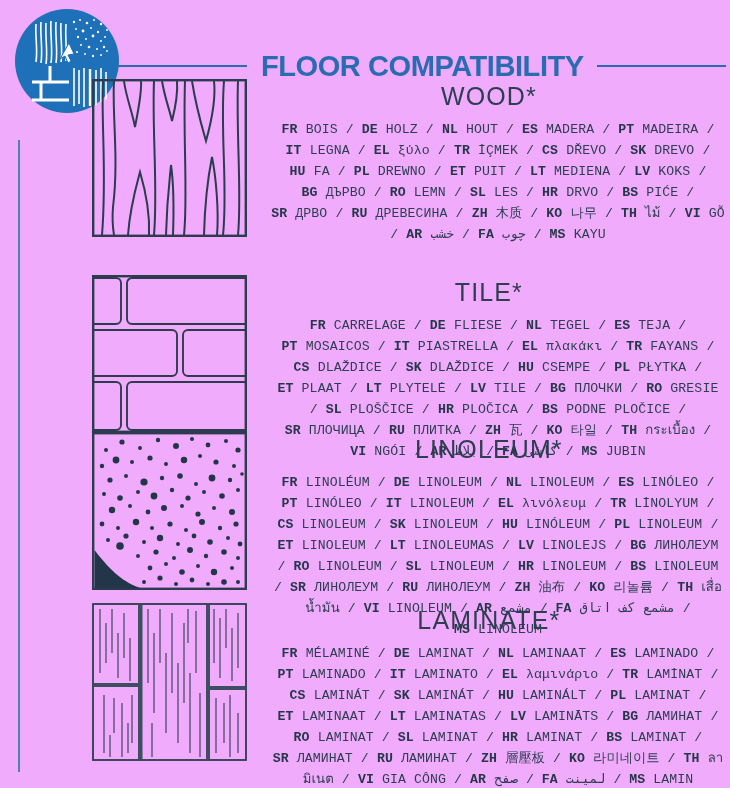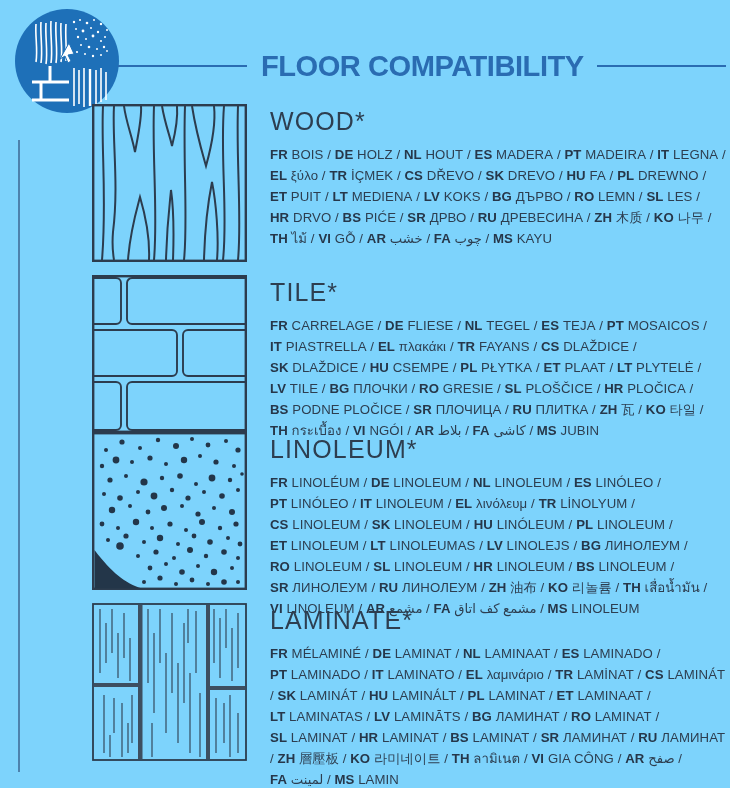--- a/index.html
+++ b/index.html
@@ -1,41 +1,41 @@
 <!DOCTYPE html>
 <html><head>
 <meta charset="utf-8">
 <style>
   html,body{margin:0;padding:0;}
   body{
     width:730px;height:788px;background:#ffffff;
     font-family:"Liberation Sans","DejaVu Sans",sans-serif;
     color:#2d3e50;position:relative;overflow:hidden;
   }
-  .page{position:absolute;inset:0;background:#7dd3fc;}
+  .page{position:absolute;inset:0;background:#f0abfc;text-align:center;}
   .side-rule{position:absolute;left:18px;top:140px;width:1.5px;height:632px;background:#4d82ad;}
   .logo{position:absolute;left:12px;top:6px;width:110px;height:110px;}
   .header-row{position:absolute;left:118px;top:49px;right:4px;display:flex;align-items:center;gap:9px;}
   .hrule{flex:1;height:2.5px;background:#2a6cb2;}
   .page-title{
     font-size:30px;font-weight:700;color:#2a6cb2;letter-spacing:-0.5px;
     white-space:nowrap;transform:scaleX(0.97);transform-origin:center;
   }
   .section{position:absolute;left:92px;display:flex;gap:23px;}
-  .sec-wood{top:104px;}
+  .sec-wood{top:79px;}
   .sec-tile{top:275px;}
   .sec-linoleum{top:432px;}
   .sec-laminate{top:603px;}
   .icon-box{width:155px;height:158px;flex:0 0 155px;}
   .sec-text{width:456px;}
   .sec-heading{
     margin:2px 0 7px 0;font-size:26px;font-weight:400;color:#2d3e50;
     letter-spacing:1.2px;transform:scaleX(0.96);transform-origin:left;
   }
-  .sec-langs{margin:0;font-size:13.2px;line-height:21px;letter-spacing:0.1px;color:#2d3e50;}
+  .sec-langs{margin:0;font-size:13.2px;line-height:21px;letter-spacing:0.1px;color:#2d3e50;font-family:Liberation Mono, monospace;}
   .sec-langs b{font-weight:700;color:#26374a;}
 </style>
 </head>
 <body>
 
 <div class="page">
 
   <div class="side-rule"></div>
 
   <svg class="logo" viewBox="0 0 110 110">

